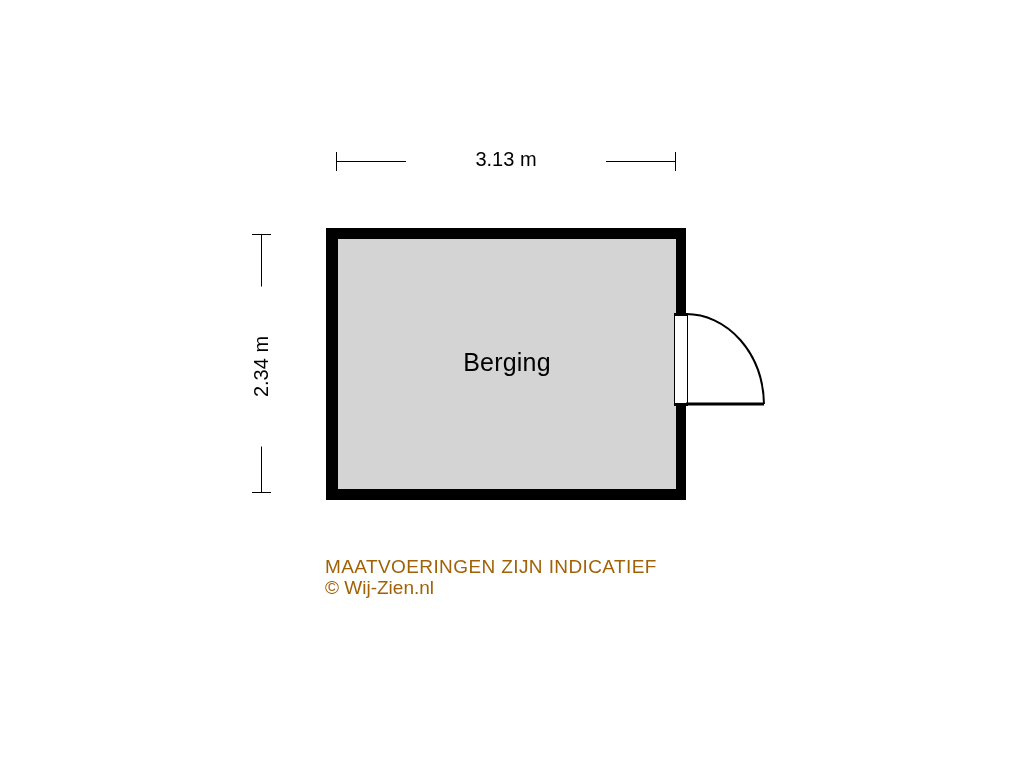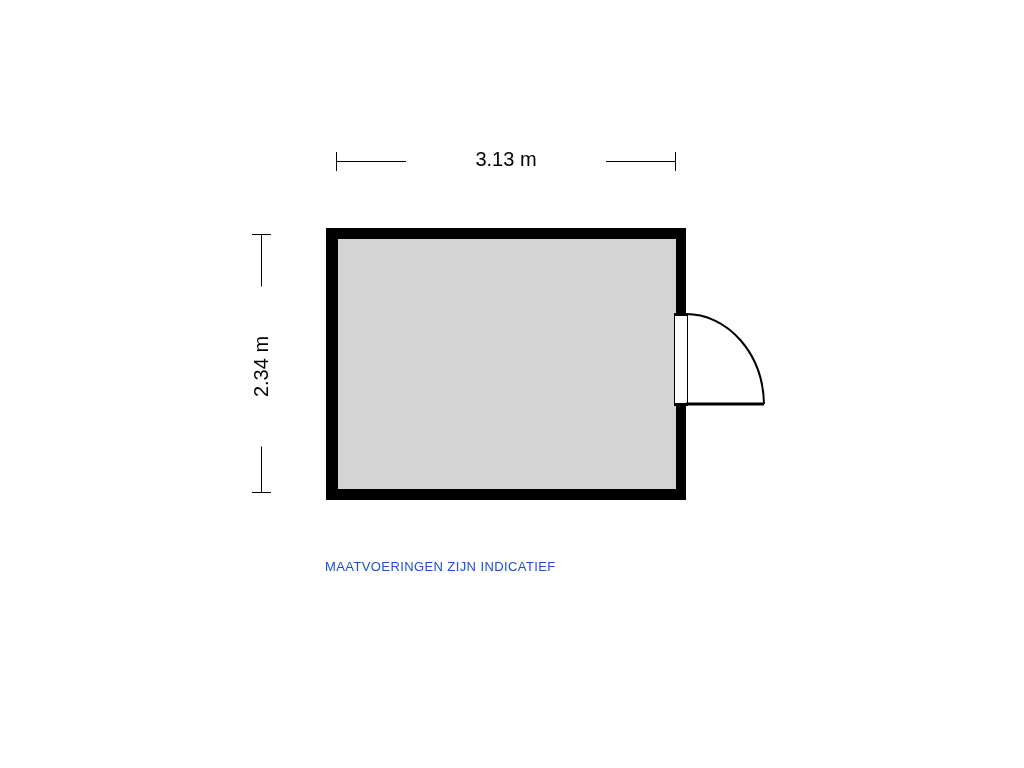--- a/index.html
+++ b/index.html
@@ -167,22 +167,22 @@
   }
 
   
   .footer {
     position: absolute;
     left: 325px;
     top: 556px;
     width: 520px;
   }
   .footer-line {
-    font-size: 13px;
-    color: #1d4ed8;
+    font-size: 19px;
+    color: #a16207;
     line-height: 21px;
     white-space: nowrap;
   }
   .footer-line-1 {
     letter-spacing: 0.4px;
   }
 </style>
 </head>
 <body>
 
@@ -193,26 +193,28 @@
   <div class="dim-top-cap-right"></div>
   <div class="dim-top-label">3.13 m</div>
 
   <div class="dim-left-line"></div>
   <div class="dim-left-cap-top"></div>
   <div class="dim-left-cap-bottom"></div>
   <div class="dim-left-label">2.34 m</div>
 
   <div class="room-outer"></div>
   <div class="room-inner"></div>
+  <div class="room-label">Berging</div>
 
   <div class="door-gap"></div>
   <div class="door-jamb-top"></div>
   <div class="door-jamb-bottom"></div>
   <svg class="door-swing" viewBox="0 0 80 94">
     <path d="M 0 2 A 78 92 0 0 1 78 92" fill="none" stroke="#000000" stroke-width="2"></path>
     <line x1="0" y1="92" x2="78" y2="92" stroke="#000000" stroke-width="3"></line>
   </svg>
 
   <div class="footer">
     <div class="footer-line footer-line-1">MAATVOERINGEN ZIJN INDICATIEF</div>
+    <div class="footer-line">© Wij-Zien.nl</div>
   </div>
 
 </div>
 
 </body></html>

